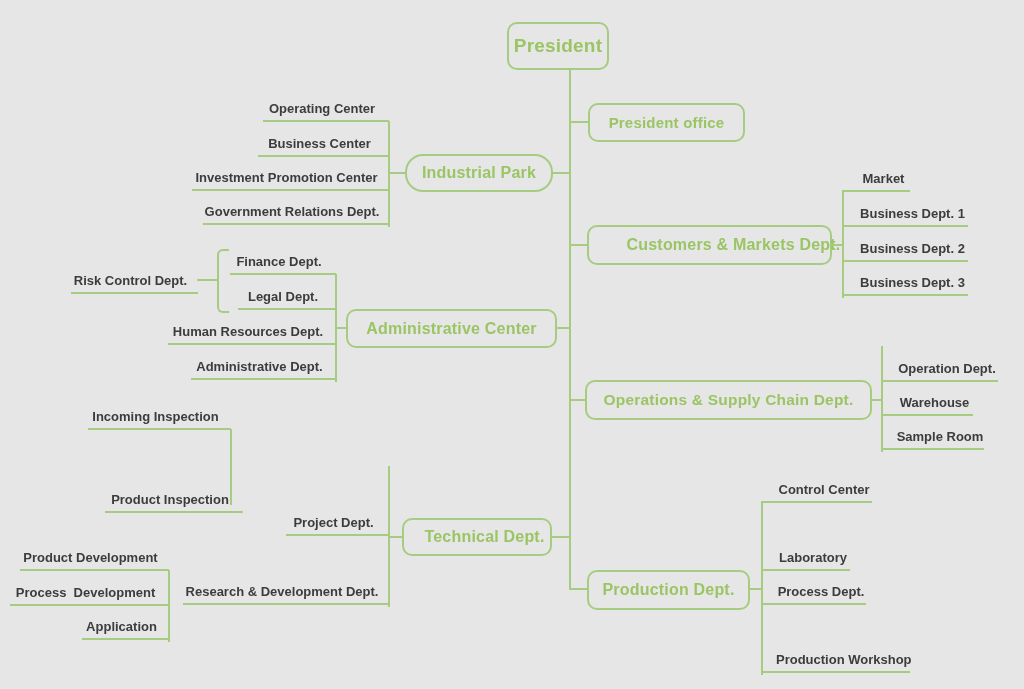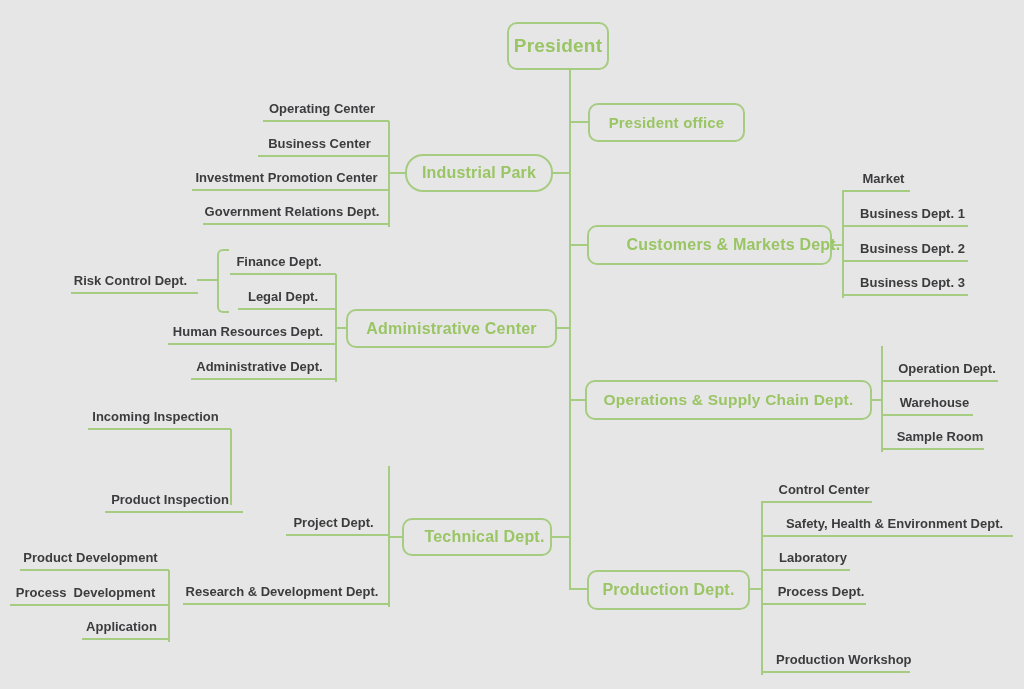--- a/index.html
+++ b/index.html
@@ -123,18 +123,17 @@
   <div class="leaf leaf-l" style="left:93px;top:489px;width:138px;margin-left:12px;">Product Inspection</div>
 
   <div class="vline" style="left:168px;top:570px;height:72px;"></div>
   <div class="leaf leaf-l" style="left:20px;top:547px;width:149px;">Product Development</div>
   <div class="leaf leaf-l" style="left:10px;top:582px;width:159px;">Process  Development</div>
   <div class="leaf leaf-l" style="left:82px;top:616px;width:87px;">Application</div>
 
   <div class="vline" style="left:761px;top:502px;height:173px;"></div>
   <div class="hline" style="left:750px;top:588px;width:13px;"></div>
   <div class="leaf leaf-r" style="left:761px;top:479px;width:111px;">Control Center</div>
-  <div class="leaf leaf-r" style="left:761px;top:513px;width:252px;">Safety, Health &amp; Environment Dept.</div>
   <div class="leaf leaf-r" style="left:761px;top:547px;width:89px;">Laboratory</div>
   <div class="leaf leaf-r" style="left:761px;top:581px;width:105px;">Process Dept.</div>
   <div class="leaf leaf-r" style="left:761px;top:649px;width:149px;">Production Workshop</div>
 
 </div>
 
 </body></html>

